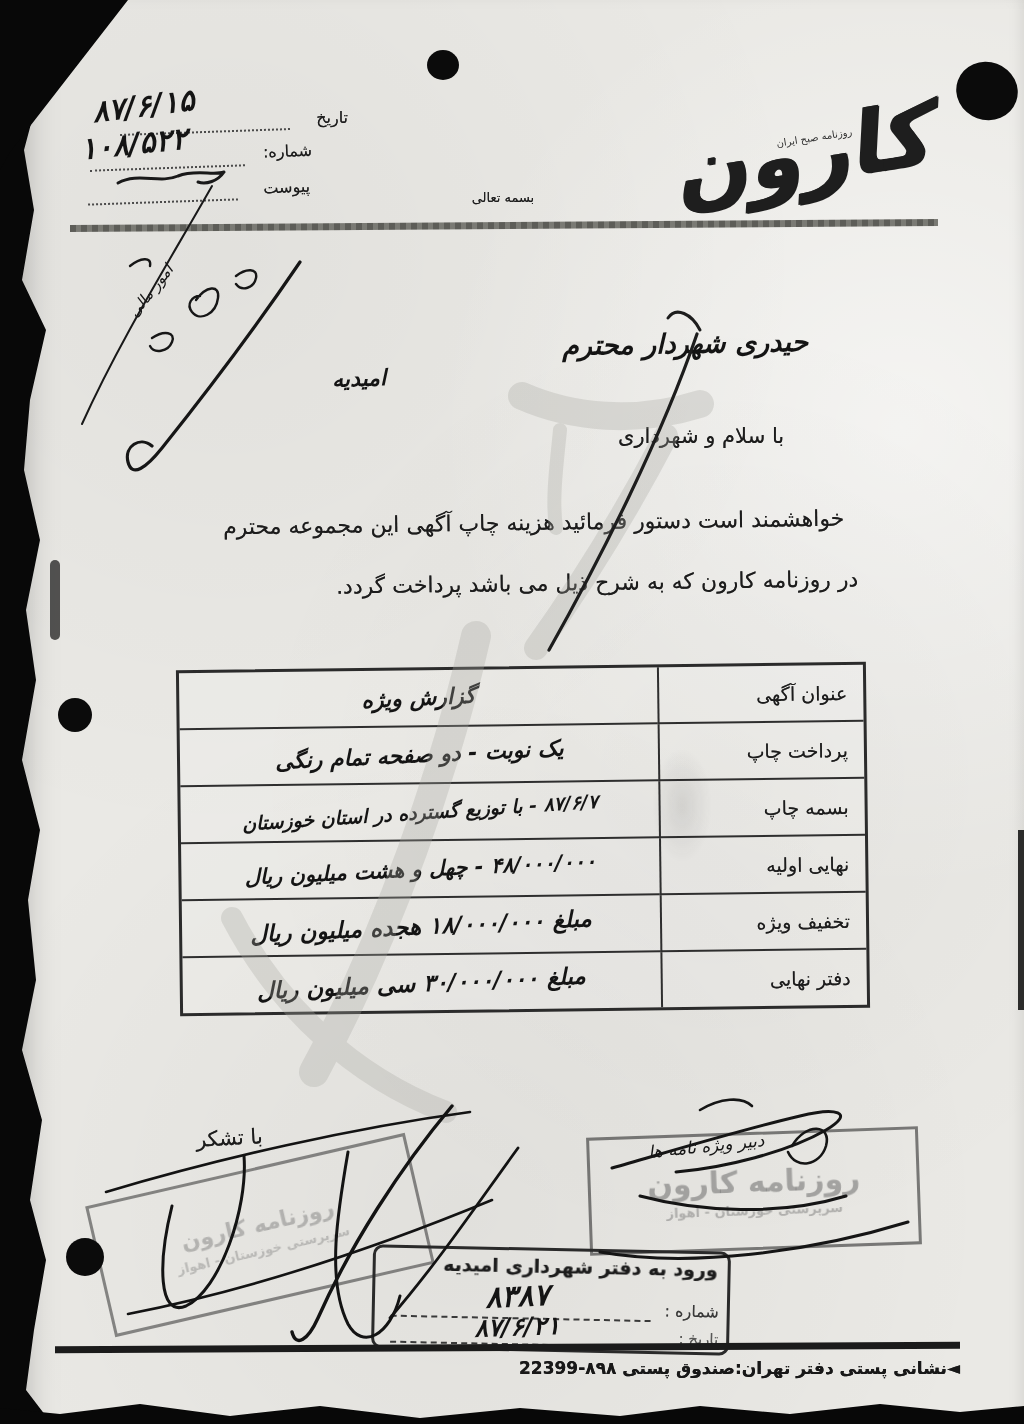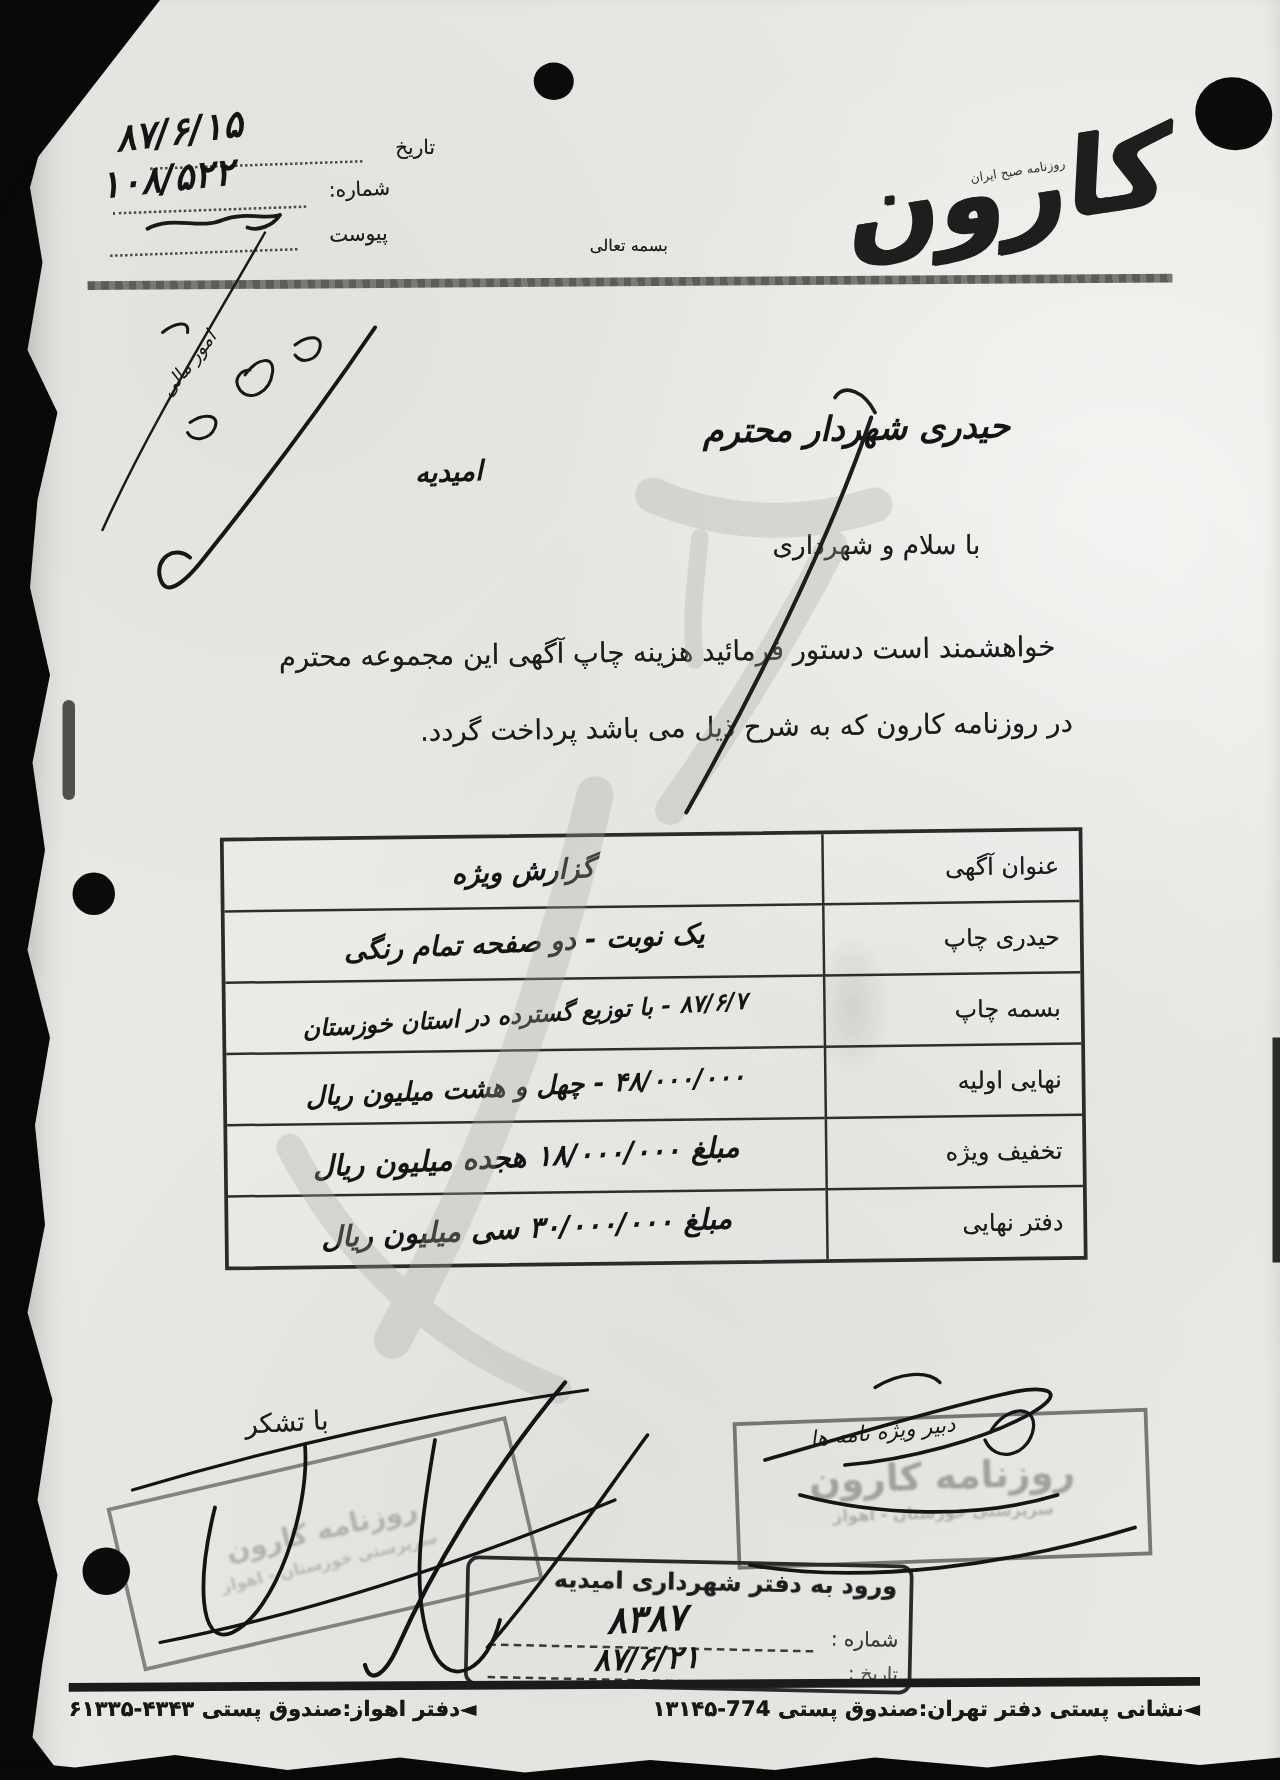--- a/index.html
+++ b/index.html
@@ -77,21 +77,21 @@
 
   <div class="abs doc-table" style="top:666px;left:178px;width:684px;transform:rotate(-.7deg);">
     <div class="hcell">
         <span class="fa typed">عنوان آگهی</span>
       </div>
     <div class="vcell">
         <span class="fa hw" style="transform:rotate(-2deg);">گزارش ویژه</span>
       </div>
 
     <div class="hcell">
-        <span class="fa typed">حیدری چاپ</span>
+        <span class="fa typed">پرداخت چاپ</span>
       </div>
     <div class="vcell">
         <span class="fa hw" style="transform:rotate(-2deg);">یک نوبت - دو صفحه تمام رنگی</span>
       </div>
 
     <div class="hcell">
         <span class="fa typed">بسمه چاپ</span>
       </div>
     <div class="vcell">
         <span class="fa hw" style="font-size:19px;transform:rotate(-3deg);">۸۷/۶/۷ - با توزیع گسترده در استان خوزستان</span>
@@ -142,22 +142,21 @@
     <div class="abs fa typed" style="top:48px;right:8px;font-size:16px;opacity:.85;">شماره :</div>
     <div class="abs dashed" style="top:66px;left:16px;width:260px;"></div>
     <div class="abs hw" style="top:28px;left:110px;font-size:30px;font-weight:600;letter-spacing:6px;transform:rotate(-4deg);">۸۳۸۷</div>
     <div class="abs fa typed" style="top:76px;right:8px;font-size:15px;opacity:.7;">تاریخ :</div>
     <div class="abs dashed" style="top:92px;left:16px;width:260px;"></div>
     <div class="abs hw" style="top:62px;left:100px;font-size:25px;font-weight:600;letter-spacing:4px;transform:rotate(-3deg);">۸۷/۶/۲۱</div>
   </div>
 
   <div class="abs" style="top:1344px;left:55px;width:905px;height:7px;background:#1b1b1b;transform:rotate(-.3deg);"></div>
   <div class="abs fa" style="top:1358px;left:55px;width:905px;display:flex;justify-content:space-between;align-items:baseline;">
-    <span class="footer-text">◄نشانی پستی دفتر تهران:صندوق پستی 774-۱۳۱۴۵</span>
-    <span class="footer-text">◄دفتر اهواز:صندوق پستی ۴۳۴۳-۶۱۳۳۵</span>
+    <span class="footer-text">◄نشانی پستی دفتر تهران:صندوق پستی ۸۹۸-22399</span>
   </div>
 
   <svg class="strokes" width="1024" height="1424" viewBox="0 0 1024 1424">
 
     <g stroke="#a8a8a2" fill="none" opacity=".30" stroke-linecap="round">
       <path d="M522,396 C572,418 636,424 700,404" stroke-width="28"></path>
       <path d="M666,436 C622,520 576,592 536,648" stroke-width="24"></path>
       <path d="M476,636 C446,768 390,932 314,1072" stroke-width="30"></path>
       <path d="M232,918 C278,1006 352,1076 446,1112" stroke-width="22"></path>
       <path d="M560,430 C556,470 552,500 556,528" stroke-width="14"></path>

